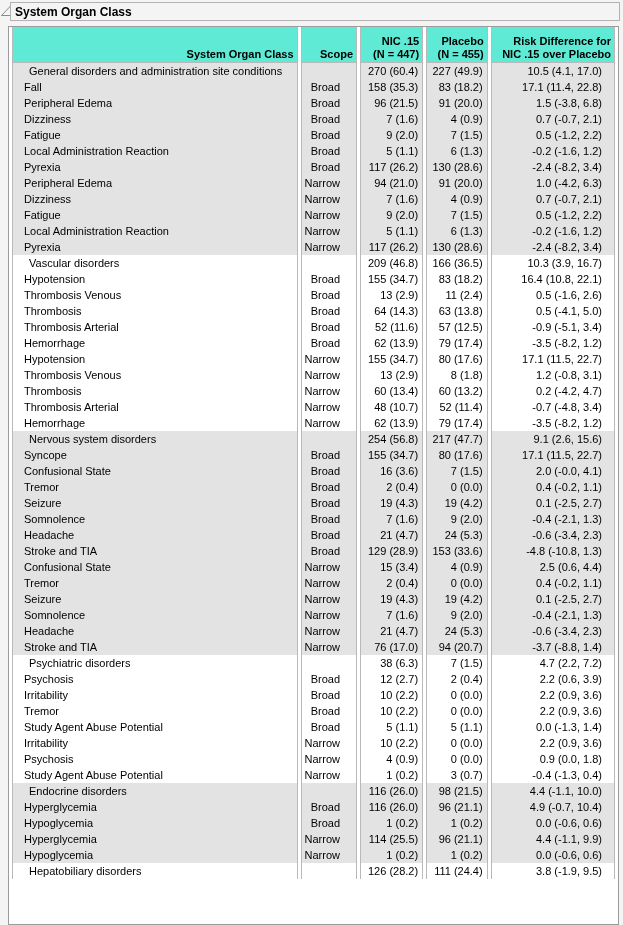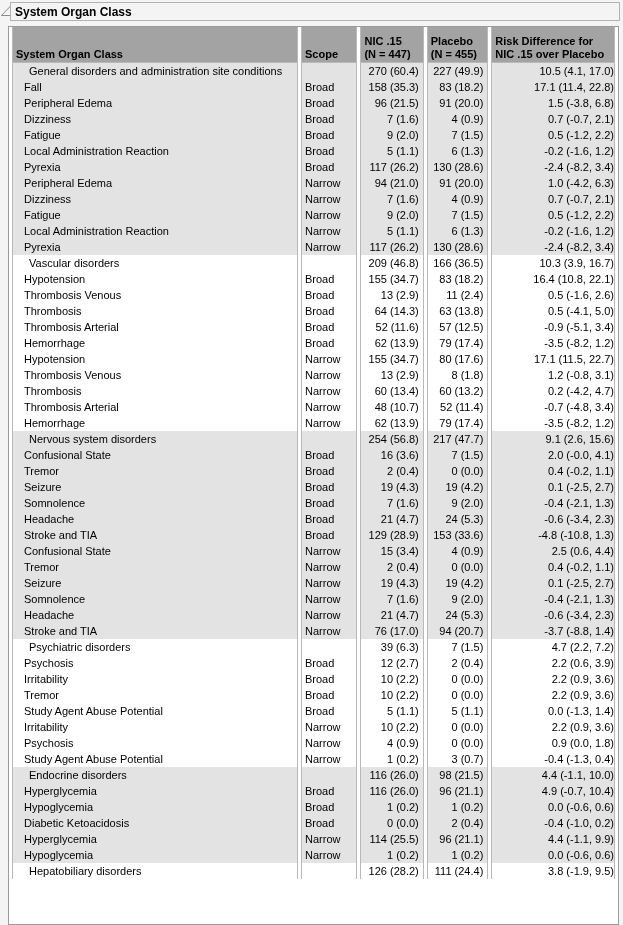--- a/index.html
+++ b/index.html
@@ -21,32 +21,32 @@
     border:1px solid var(--table-border);background:#ffffff;overflow:hidden;
   }
   table{border-collapse:separate;border-spacing:3px 0;table-layout:fixed;}
   col.c-soc{width:288px;} col.c-scope{width:47px;} col.c-nic{width:64px;}
   col.c-placebo{width:62px;} col.c-risk{width:130px;}
   th,td{
     border-left:1px solid var(--grid-line);border-right:1px solid var(--grid-line);
     font-size:11px;overflow:hidden;white-space:nowrap;
   }
   th{
-    height:36px;vertical-align:bottom;text-align:left;font-weight:bold;
+    height:36px;vertical-align:bottom;text-align:right;font-weight:bold;
     padding:1px 3px 1px 3px;line-height:13px;white-space:pre-line;
-    border-bottom:1px solid var(--grid-line);background:#a3a3a3;
+    border-bottom:1px solid var(--grid-line);background:#5eead4;
   }
   td{height:16px;line-height:16px;padding:0 3px;}
   tr.shaded td{background:var(--band-shaded);}
   tr.plain td{background:var(--row-plain);}
   td.soc{text-align:left;padding-left:16px;}
   td.soc.item{padding-left:11px;}
-  td.scope{text-align:left;padding-right:16px;}
+  td.scope{text-align:right;padding-right:16px;}
   td.num{text-align:right;padding-right:4px;}
-  td.risk{text-align:right;padding-right:0;}
+  td.risk{text-align:right;padding-right:12px;}
 </style>
 </head>
 <body>
 
 <span class="disclosure">
   <svg width="12" height="13" viewBox="0 0 12 13">
     <path d="M1.5 11.5 L10.5 11.5 L10.5 2 Z" fill="#f4f4f4" stroke="#8a8a8a" stroke-width="1"></path>
   </svg>
 </span>
 
@@ -238,20 +238,27 @@
           <td class="risk">-3.5 (-8.2, 1.2)</td>
         </tr>
         <tr class="shaded">
           <td class="soc group">Nervous system disorders</td>
           <td class="scope"></td>
           <td class="num">254 (56.8)</td>
           <td class="num">217 (47.7)</td>
           <td class="risk">9.1 (2.6, 15.6)</td>
         </tr>
         <tr class="shaded">
+          <td class="soc item">Syncope</td>
+          <td class="scope">Broad</td>
+          <td class="num">155 (34.7)</td>
+          <td class="num">80 (17.6)</td>
+          <td class="risk">17.1 (11.5, 22.7)</td>
+        </tr>
+        <tr class="shaded">
           <td class="soc item">Confusional State</td>
           <td class="scope">Broad</td>
           <td class="num">16 (3.6)</td>
           <td class="num">7 (1.5)</td>
           <td class="risk">2.0 (-0.0, 4.1)</td>
         </tr>
         <tr class="shaded">
           <td class="soc item">Tremor</td>
           <td class="scope">Broad</td>
           <td class="num">2 (0.4)</td>
@@ -324,21 +331,21 @@
         <tr class="shaded">
           <td class="soc item">Stroke and TIA</td>
           <td class="scope">Narrow</td>
           <td class="num">76 (17.0)</td>
           <td class="num">94 (20.7)</td>
           <td class="risk">-3.7 (-8.8, 1.4)</td>
         </tr>
         <tr class="plain">
           <td class="soc group">Psychiatric disorders</td>
           <td class="scope"></td>
-          <td class="num">39 (6.3)</td>
+          <td class="num">38 (6.3)</td>
           <td class="num">7 (1.5)</td>
           <td class="risk">4.7 (2.2, 7.2)</td>
         </tr>
         <tr class="plain">
           <td class="soc item">Psychosis</td>
           <td class="scope">Broad</td>
           <td class="num">12 (2.7)</td>
           <td class="num">2 (0.4)</td>
           <td class="risk">2.2 (0.6, 3.9)</td>
         </tr>
@@ -397,27 +404,20 @@
           <td class="num">116 (26.0)</td>
           <td class="num">96 (21.1)</td>
           <td class="risk">4.9 (-0.7, 10.4)</td>
         </tr>
         <tr class="shaded">
           <td class="soc item">Hypoglycemia</td>
           <td class="scope">Broad</td>
           <td class="num">1 (0.2)</td>
           <td class="num">1 (0.2)</td>
           <td class="risk">0.0 (-0.6, 0.6)</td>
-        </tr>
-        <tr class="shaded">
-          <td class="soc item">Diabetic Ketoacidosis</td>
-          <td class="scope">Broad</td>
-          <td class="num">0 (0.0)</td>
-          <td class="num">2 (0.4)</td>
-          <td class="risk">-0.4 (-1.0, 0.2)</td>
         </tr>
         <tr class="shaded">
           <td class="soc item">Hyperglycemia</td>
           <td class="scope">Narrow</td>
           <td class="num">114 (25.5)</td>
           <td class="num">96 (21.1)</td>
           <td class="risk">4.4 (-1.1, 9.9)</td>
         </tr>
         <tr class="shaded">
           <td class="soc item">Hypoglycemia</td>

